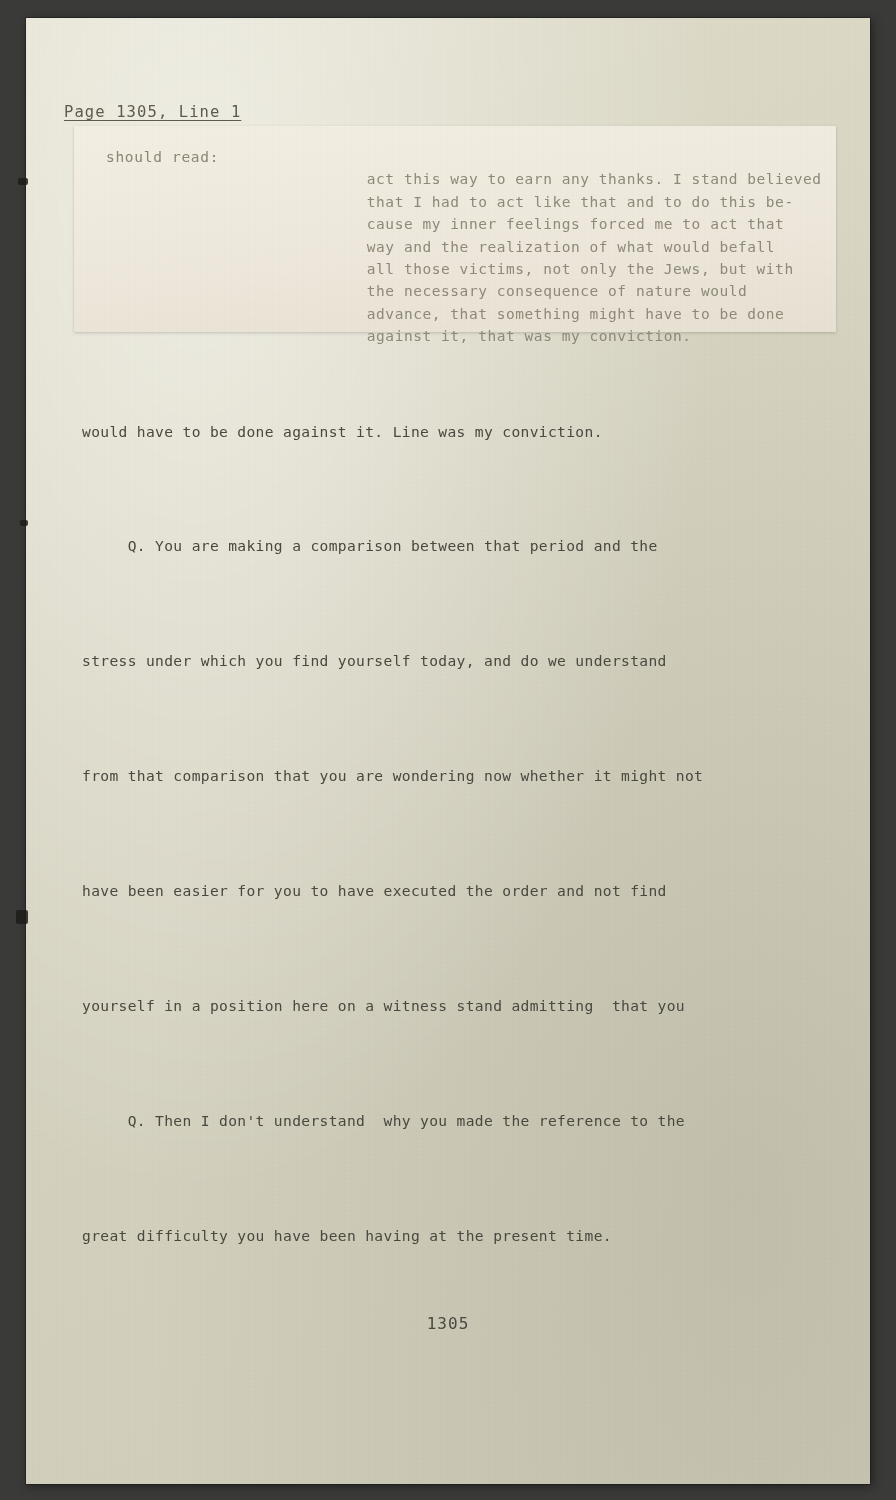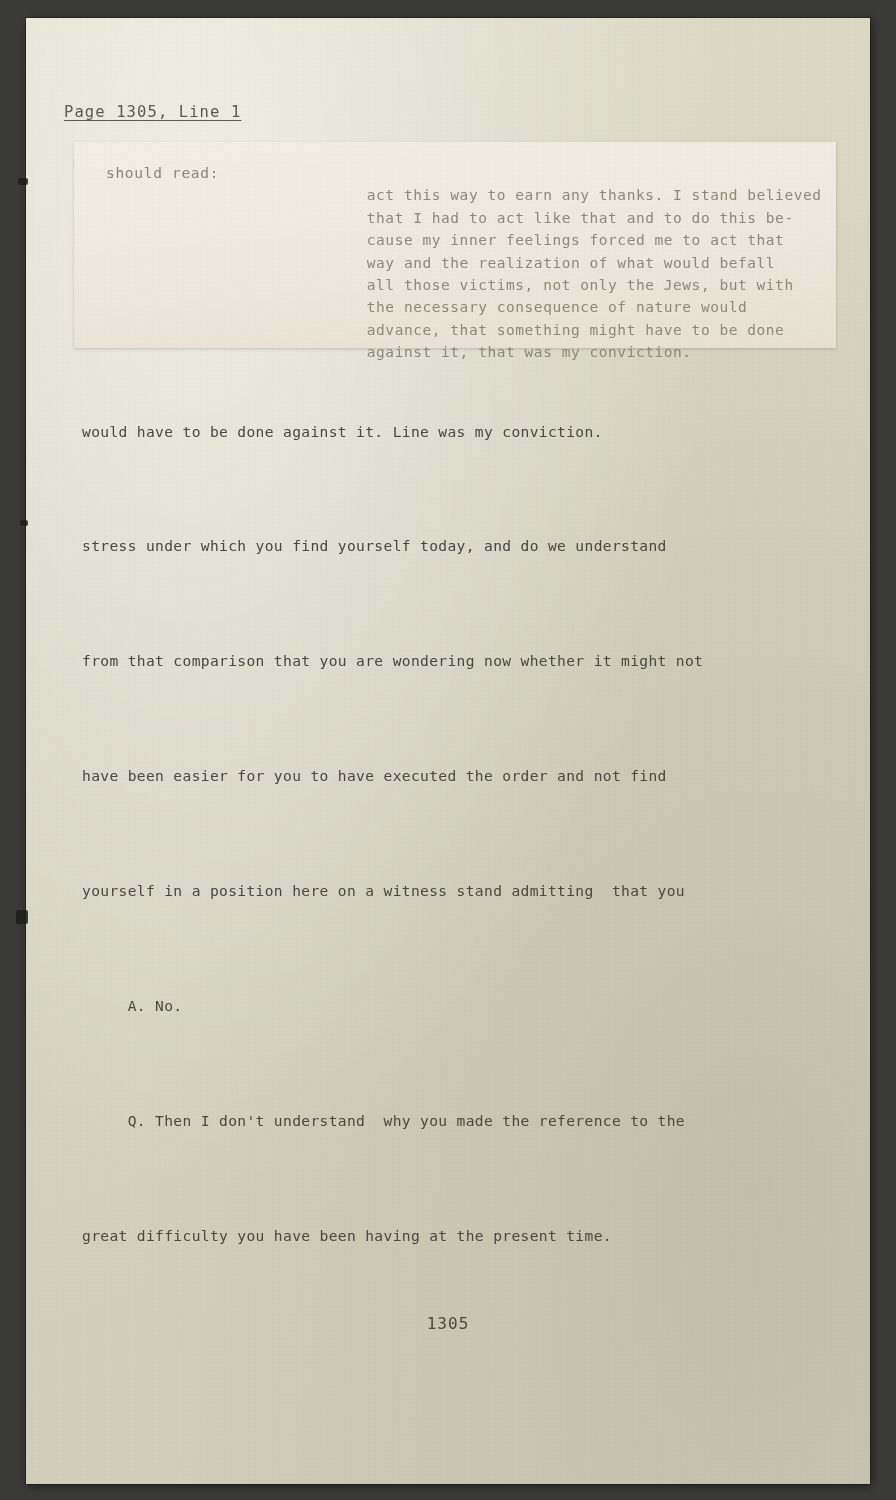--- a/index.html
+++ b/index.html
@@ -75,21 +75,21 @@
     color: #5d5a4e;
     text-decoration: underline;
     text-underline-offset: 3px;
     white-space: pre;
   }
 
   
   .paste-slip {
     position: absolute;
     left: 48px;
-    top: 124px;
+    top: 108px;
     width: 762px;
     height: 206px;
     background: #efeade;
     background-image: linear-gradient(175deg, #f3eee2 0%, #ece7da 60%, #e6e0d2 100%);
     box-shadow: 0 1px 3px rgba(0,0,0,0.18);
   }
   .paste-slip .slip-label {
     position: absolute;
     left: 32px;
     top: 20px;
@@ -154,25 +154,25 @@
           <span class="ln">way and the realization of what would befall</span>
           <span class="ln">all those victims, not only the Jews, but with</span>
           <span class="ln">the necessary consequence of nature would</span>
           <span class="ln">advance, that something might have to be done</span>
           <span class="ln">against it, that was my conviction.</span>
         </div>
       </div>
 
       <div class="body-text">
         <span class="ln">would have to be done against it. Line was my conviction.</span>
+        <span class="ln">     Q. You are making a comparison between that period and the</span>
         <span class="ln">stress under which you find yourself today, and do we understand</span>
         <span class="ln">from that comparison that you are wondering now whether it might not</span>
         <span class="ln">have been easier for you to have executed the order and not find</span>
         <span class="ln">yourself in a position here on a witness stand admitting  that you</span>
-        <span class="ln">     A. No.</span>
         <span class="ln">     Q. Then I don't understand  why you made the reference to the</span>
         <span class="ln">great difficulty you have been having at the present time.</span>
         
         
         
         
         
         
         
         

